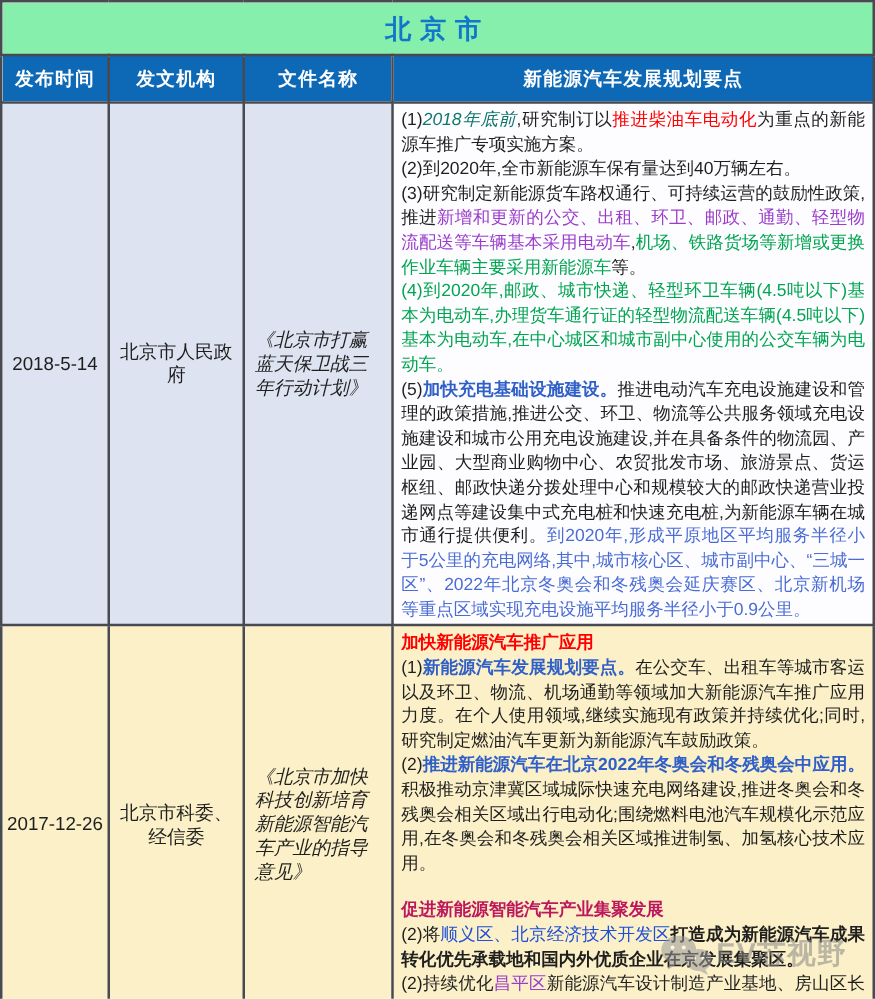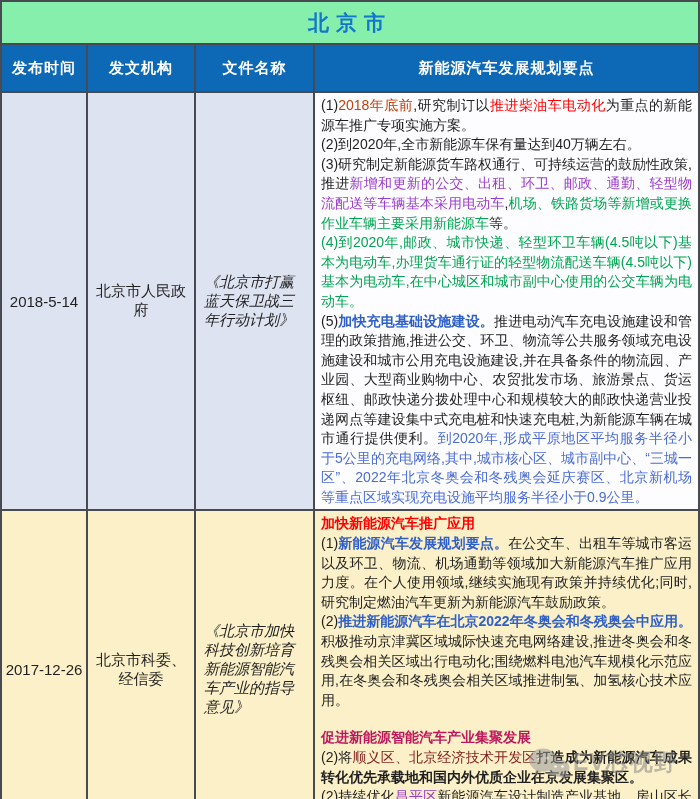--- a/index.html
+++ b/index.html
@@ -18,21 +18,21 @@
   }
   td,th{border:2px solid #474a51;box-sizing:border-box;overflow:hidden;}
   
   .title-cell{
     height:43px;background:#86efac;
     color:#1277cc;font-size:21px;font-weight:bold;
     text-align:center;letter-spacing:7px;
   }
   
   th{
-    height:48px;background:#0d68b6;color:#ffffff;
+    height:38px;background:#0d68b6;color:#ffffff;
     font-size:15px;font-weight:bold;text-align:center;letter-spacing:1px;margin-top:16px;
   }
   
   .r1 .meta{background:#dde3f1;}
   .r1 .points{background:#fdfdff;}
   .r2 .meta{background:#fbf0c7;}
   .r2 .points{background:#fbf0c7;}
   .r1 td{height:399px;}
   .r2 td{height:297px;}
   .meta{
@@ -78,38 +78,38 @@
       <th>发布时间</th>
       <th>发文机构</th>
       <th>文件名称</th>
       <th>新能源汽车发展规划要点</th>
     </tr>
     <tr class="r1">
       <td class="meta">2018-5-14</td>
       <td class="meta">北京市人民政府</td>
       <td class="meta doc">《北京市打赢蓝天保卫战三年行动计划》</td>
       <td class="points">
-            <div class="para"><span>(1)</span><span style="color: #c2410c;">2018年底前</span><span>,研究制订以</span><span style="color: rgb(255, 0, 0);">推进柴油车电动化</span><span>为重点的新能源车推广专项实施方案。</span></div>
+            <div class="para"><span>(1)</span><span style="color: #0f766e; font-style: italic;">2018年底前</span><span>,研究制订以</span><span style="color: rgb(255, 0, 0);">推进柴油车电动化</span><span>为重点的新能源车推广专项实施方案。</span></div>
             <div class="para"><span>(2)到2020年,全市新能源车保有量达到40万辆左右。</span></div>
             <div class="para"><span>(3)研究制定新能源货车路权通行、可持续运营的鼓励性政策,推进</span><span style="color: rgb(155, 61, 204);">新增和更新的公交、出租、环卫、邮政、通勤、轻型物流配送等车辆基本采用电动车</span><span>,</span><span style="color: rgb(0, 165, 81);">机场、铁路货场等新增或更换作业车辆主要采用新能源车</span><span>等。</span></div>
             <div class="para"><span style="color: rgb(0, 165, 81);">(4)到2020年,邮政、城市快递、轻型环卫车辆(4.5吨以下)基本为电动车,办理货车通行证的轻型物流配送车辆(4.5吨以下)基本为电动车,在中心城区和城市副中心使用的公交车辆为电动车。</span></div>
             <div class="para"><span>(5)</span><span style="color: rgb(47, 95, 200); font-weight: bold;">加快充电基础设施建设。</span><span>推进电动汽车充电设施建设和管理的政策措施,推进公交、环卫、物流等公共服务领域充电设施建设和城市公用充电设施建设,并在具备条件的物流园、产业园、大型商业购物中心、农贸批发市场、旅游景点、货运枢纽、邮政快递分拨处理中心和规模较大的邮政快递营业投递网点等建设集中式充电桩和快速充电桩,为新能源车辆在城市通行提供便利。</span><span style="color: rgb(74, 108, 212);">到2020年,形成平原地区平均服务半径小于5公里的充电网络,其中,城市核心区、城市副中心、“三城一区”、2022年北京冬奥会和冬残奥会延庆赛区、北京新机场等重点区域实现充电设施平均服务半径小于0.9公里。</span></div>
           </td>
     </tr>
     <tr class="r2">
       <td class="meta">2017-12-26</td>
       <td class="meta">北京市科委、经信委</td>
       <td class="meta doc">《北京市加快科技创新培育新能源智能汽车产业的指导意见》</td>
       <td class="points">
             <div class="para"><span style="color: rgb(255, 0, 0); font-weight: bold;">加快新能源汽车推广应用</span></div>
             <div class="para"><span>(1)</span><span style="color: rgb(47, 95, 200); font-weight: bold;">新能源汽车发展规划要点。</span><span>在公交车、出租车等城市客运以及环卫、物流、机场通勤等领域加大新能源汽车推广应用力度。在个人使用领域,继续实施现有政策并持续优化;同时,研究制定燃油汽车更新为新能源汽车鼓励政策。</span></div>
             <div class="para"><span>(2)</span><span style="color: rgb(47, 95, 200); font-weight: bold;">推进新能源汽车在北京2022年冬奥会和冬残奥会中应用。</span><span>积极推动京津冀区域城际快速充电网络建设,推进冬奥会和冬残奥会相关区域出行电动化;围绕燃料电池汽车规模化示范应用,在冬奥会和冬残奥会相关区域推进制氢、加氢核心技术应用。</span></div>
             <div class="para spacer"></div>
             <div class="para"><span style="color: #be185d; font-weight: bold;">促进新能源智能汽车产业集聚发展</span></div>
-            <div class="para"><span>(2)将</span><span style="color: #7f1d1d;">顺义区、北京经济技术开发区</span><span style="font-weight: bold;">打造成为新能源汽车成果转化优先承载地和国内外优质企业在京发展集聚区。</span></div>
+            <div class="para"><span>(2)将</span><span style="color: #1d4ed8;">顺义区、北京经济技术开发区</span><span style="font-weight: bold;">打造成为新能源汽车成果转化优先承载地和国内外优质企业在京发展集聚区。</span></div>
             <div class="para"><span>(2)持续优化</span><span style="color: rgb(155, 61, 204);">昌平区</span><span>新能源汽车设计制造产业基地、房山区长安新能源汽车产业基地等的布局。</span></div>
           </td>
     </tr>
   </tbody>
     </table>
 
   <div class="watermark">
     <svg width="42" height="34" viewBox="0 0 42 34">
       <ellipse cx="15" cy="13" rx="14" ry="11.5" fill="#9a9a9a"></ellipse>
       <path d="M8 22 L6 29 L14 24 Z" fill="#9a9a9a"></path>

